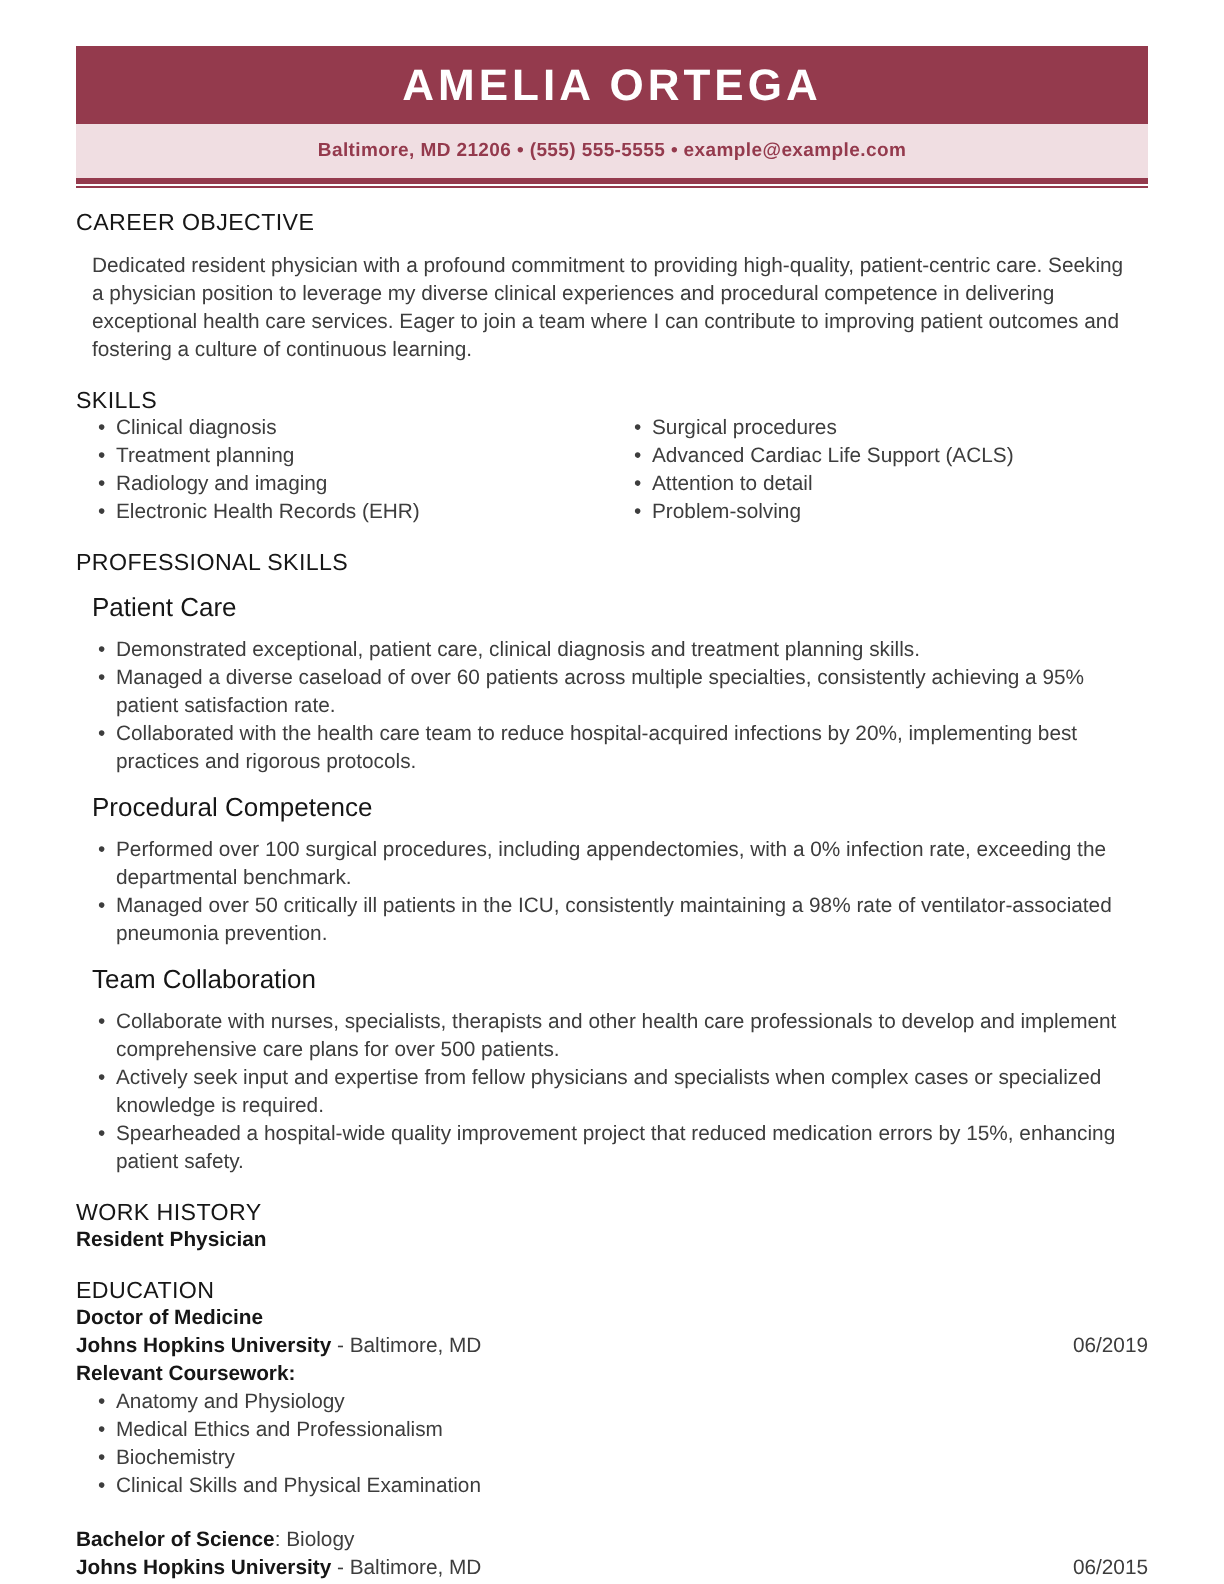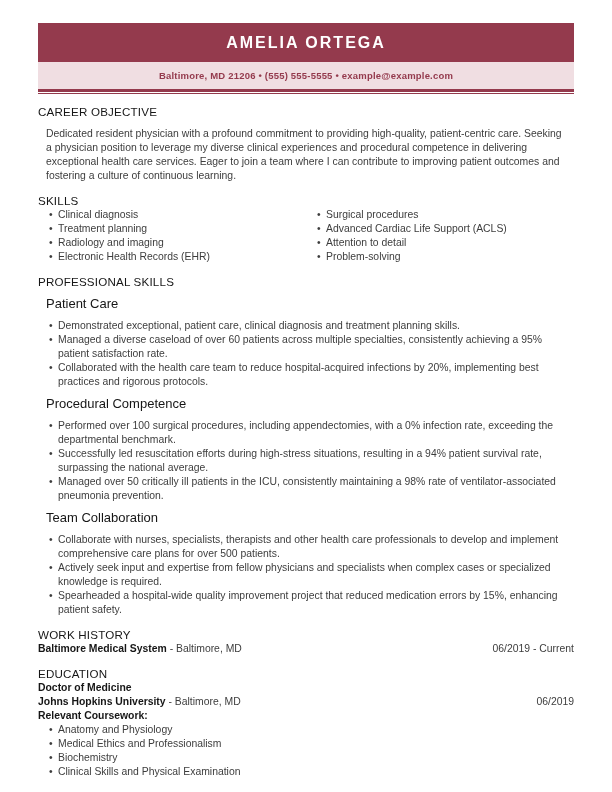--- a/index.html
+++ b/index.html
@@ -23,21 +23,21 @@
   .name-bar {
     background: var(--maroon);
     height: 39px;
     display: flex;
     align-items: center;
     justify-content: center;
   }
   .name-bar h1 {
     margin: 0;
     color: #ffffff;
-    font-size: 16px;
+    font-size: 22px;
     font-weight: bold;
     letter-spacing: 2px;
     line-height: 39px;
     white-space: nowrap;
   }
   .contact-bar {
     background: var(--pink);
     height: 27px;
     display: flex;
     align-items: center;
@@ -133,40 +133,36 @@
         <li>Demonstrated exceptional, patient care, clinical diagnosis and treatment planning skills.</li>
         <li>Managed a diverse caseload of over 60 patients across multiple specialties, consistently achieving a 95% patient satisfaction rate.</li>
         <li>Collaborated with the health care team to reduce hospital-acquired infections by 20%, implementing best practices and rigorous protocols.</li>
       </ul>
     </div>
 
     <div class="group">
       <h3>Procedural Competence</h3>
       <ul class="blist">
         <li>Performed over 100 surgical procedures, including appendectomies, with a 0% infection rate, exceeding the departmental benchmark.</li>
-        <li>Successfully led resuscitation efforts during high-stress situations, resulting in a 94% patient survival rate, surpassing the national average.</li>
         <li>Managed over 50 critically ill patients in the ICU, consistently maintaining a 98% rate of ventilator-associated pneumonia prevention.</li>
       </ul>
     </div>
 
     <div class="group">
       <h3>Team Collaboration</h3>
       <ul class="blist">
         <li>Collaborate with nurses, specialists, therapists and other health care professionals to develop and implement comprehensive care plans for over 500 patients.</li>
         <li>Actively seek input and expertise from fellow physicians and specialists when complex cases or specialized knowledge is required.</li>
         <li>Spearheaded a hospital-wide quality improvement project that reduced medication errors by 15%, enhancing patient safety.</li>
       </ul>
     </div>
 
     <h2>WORK HISTORY</h2>
     <div class="entry">
-      <div class="line split">
-        <span><span class="bold">Baltimore Medical System</span><span> - Baltimore, MD</span></span>
-        <span class="date">06/2019 - Current</span>
-      </div>
+      <div class="line bold">Resident Physician</div>
     </div>
 
     <h2>EDUCATION</h2>
 
     <div class="entry">
       <div class="line"><span class="bold">Doctor of Medicine</span><span></span></div>
       <div class="line split">
         <span><span class="bold">Johns Hopkins University</span><span> - Baltimore, MD</span></span>
         <span class="date">06/2019</span>
       </div>

